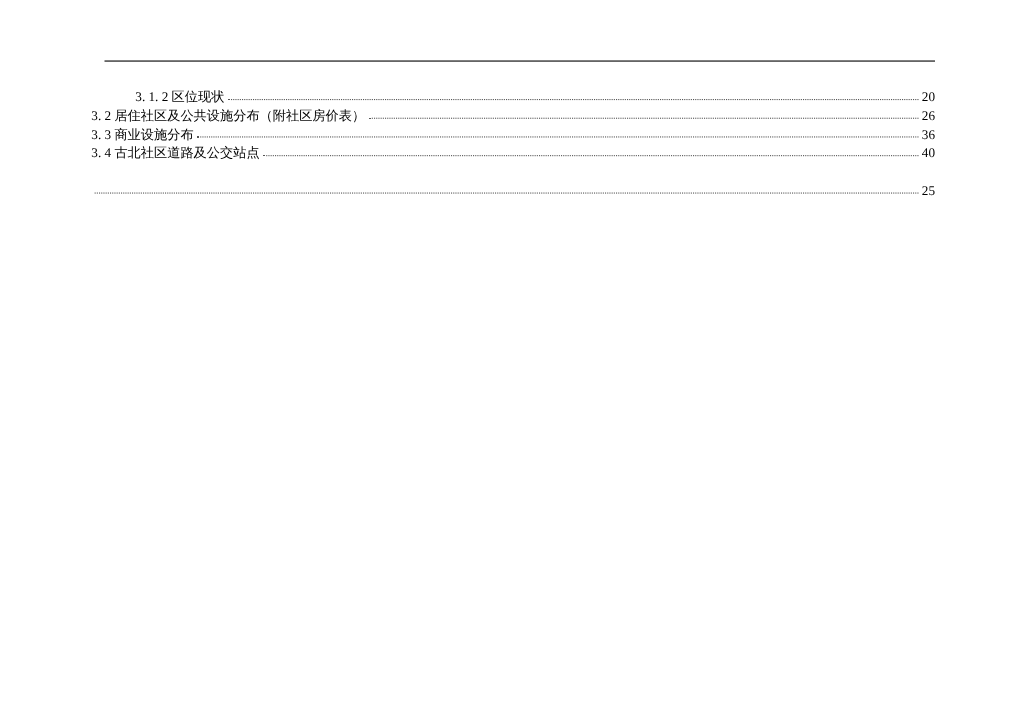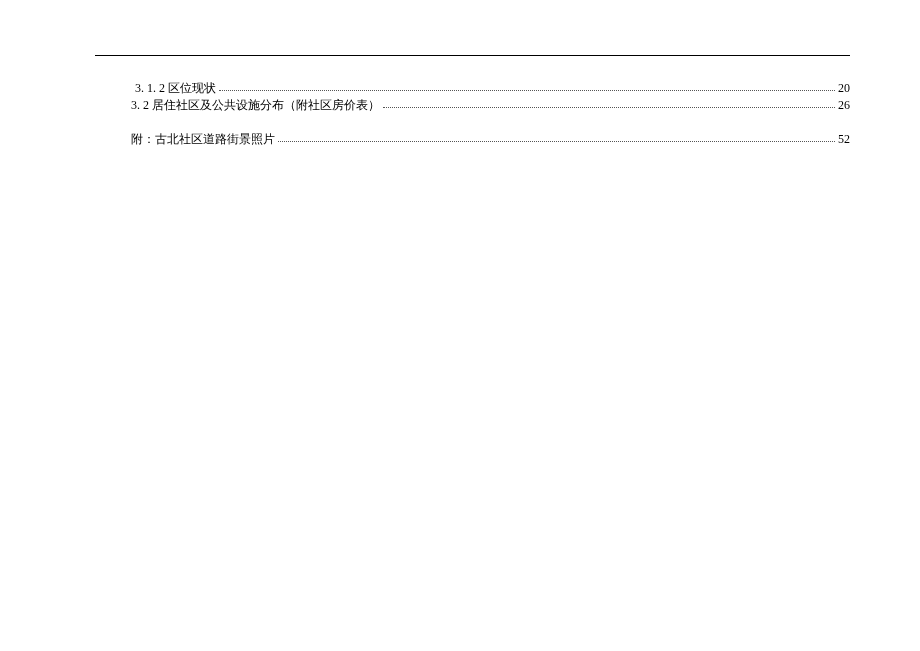--- a/index.html
+++ b/index.html
@@ -19,21 +19,21 @@
     .page-rule {
       position: absolute;
       top: 55px;
       left: 95px;
       right: 70px;
       border-top: 1px solid #000;
     }
     .toc-container {
       position: absolute;
       top: 80px;
-      left: 95px;
+      left: 83px;
       right: 70px;
       text-align: center;
     }
     .toc-entry {
       display: flex;
       align-items: baseline;
       line-height: 17px;
       white-space: nowrap;
     }
     .toc-title {
@@ -47,21 +47,20 @@
       height: 1px;
       align-self: center;
       position: relative;
       top: 3px;
     }
     .toc-page {
       flex: 0 0 auto;
     }
     .indent-1 {
       padding-left: 0px;
-      margin-left: 36px;
     }
     .indent-2 {
       padding-left: 40px;
     }
     .spacer {
       height: 17px;
     }
   </style>
 </head>
 <body>
@@ -72,19 +71,28 @@
   <div class="toc-entry indent-2">
     <span class="toc-title">3. 1. 2 区位现状</span>
     <span class="toc-leader"></span>
     <span class="toc-page">20</span>
   </div>
   <div class="toc-entry indent-1">
     <span class="toc-title">3. 2 居住社区及公共设施分布（附社区房价表）</span>
     <span class="toc-leader"></span>
     <span class="toc-page">26</span>
   </div>
+  <div class="toc-entry indent-1">
+    <span class="toc-title">3. 3 商业设施分布</span>
+    <span class="toc-leader"></span>
+    <span class="toc-page">36</span>
+  </div>
+  <div class="toc-entry indent-1">
+    <span class="toc-title">3. 4 古北社区道路及公交站点</span>
+    <span class="toc-leader"></span>
+    <span class="toc-page">40</span>
+  </div>
   <div class="spacer"></div>
   <div class="toc-entry indent-1">
-    <span class="toc-title">附：古北社区道路街景照片</span>
     <span class="toc-leader"></span>
-    <span class="toc-page">52</span>
+    <span class="toc-page">25</span>
   </div>
 </div>
 
 </body></html>

